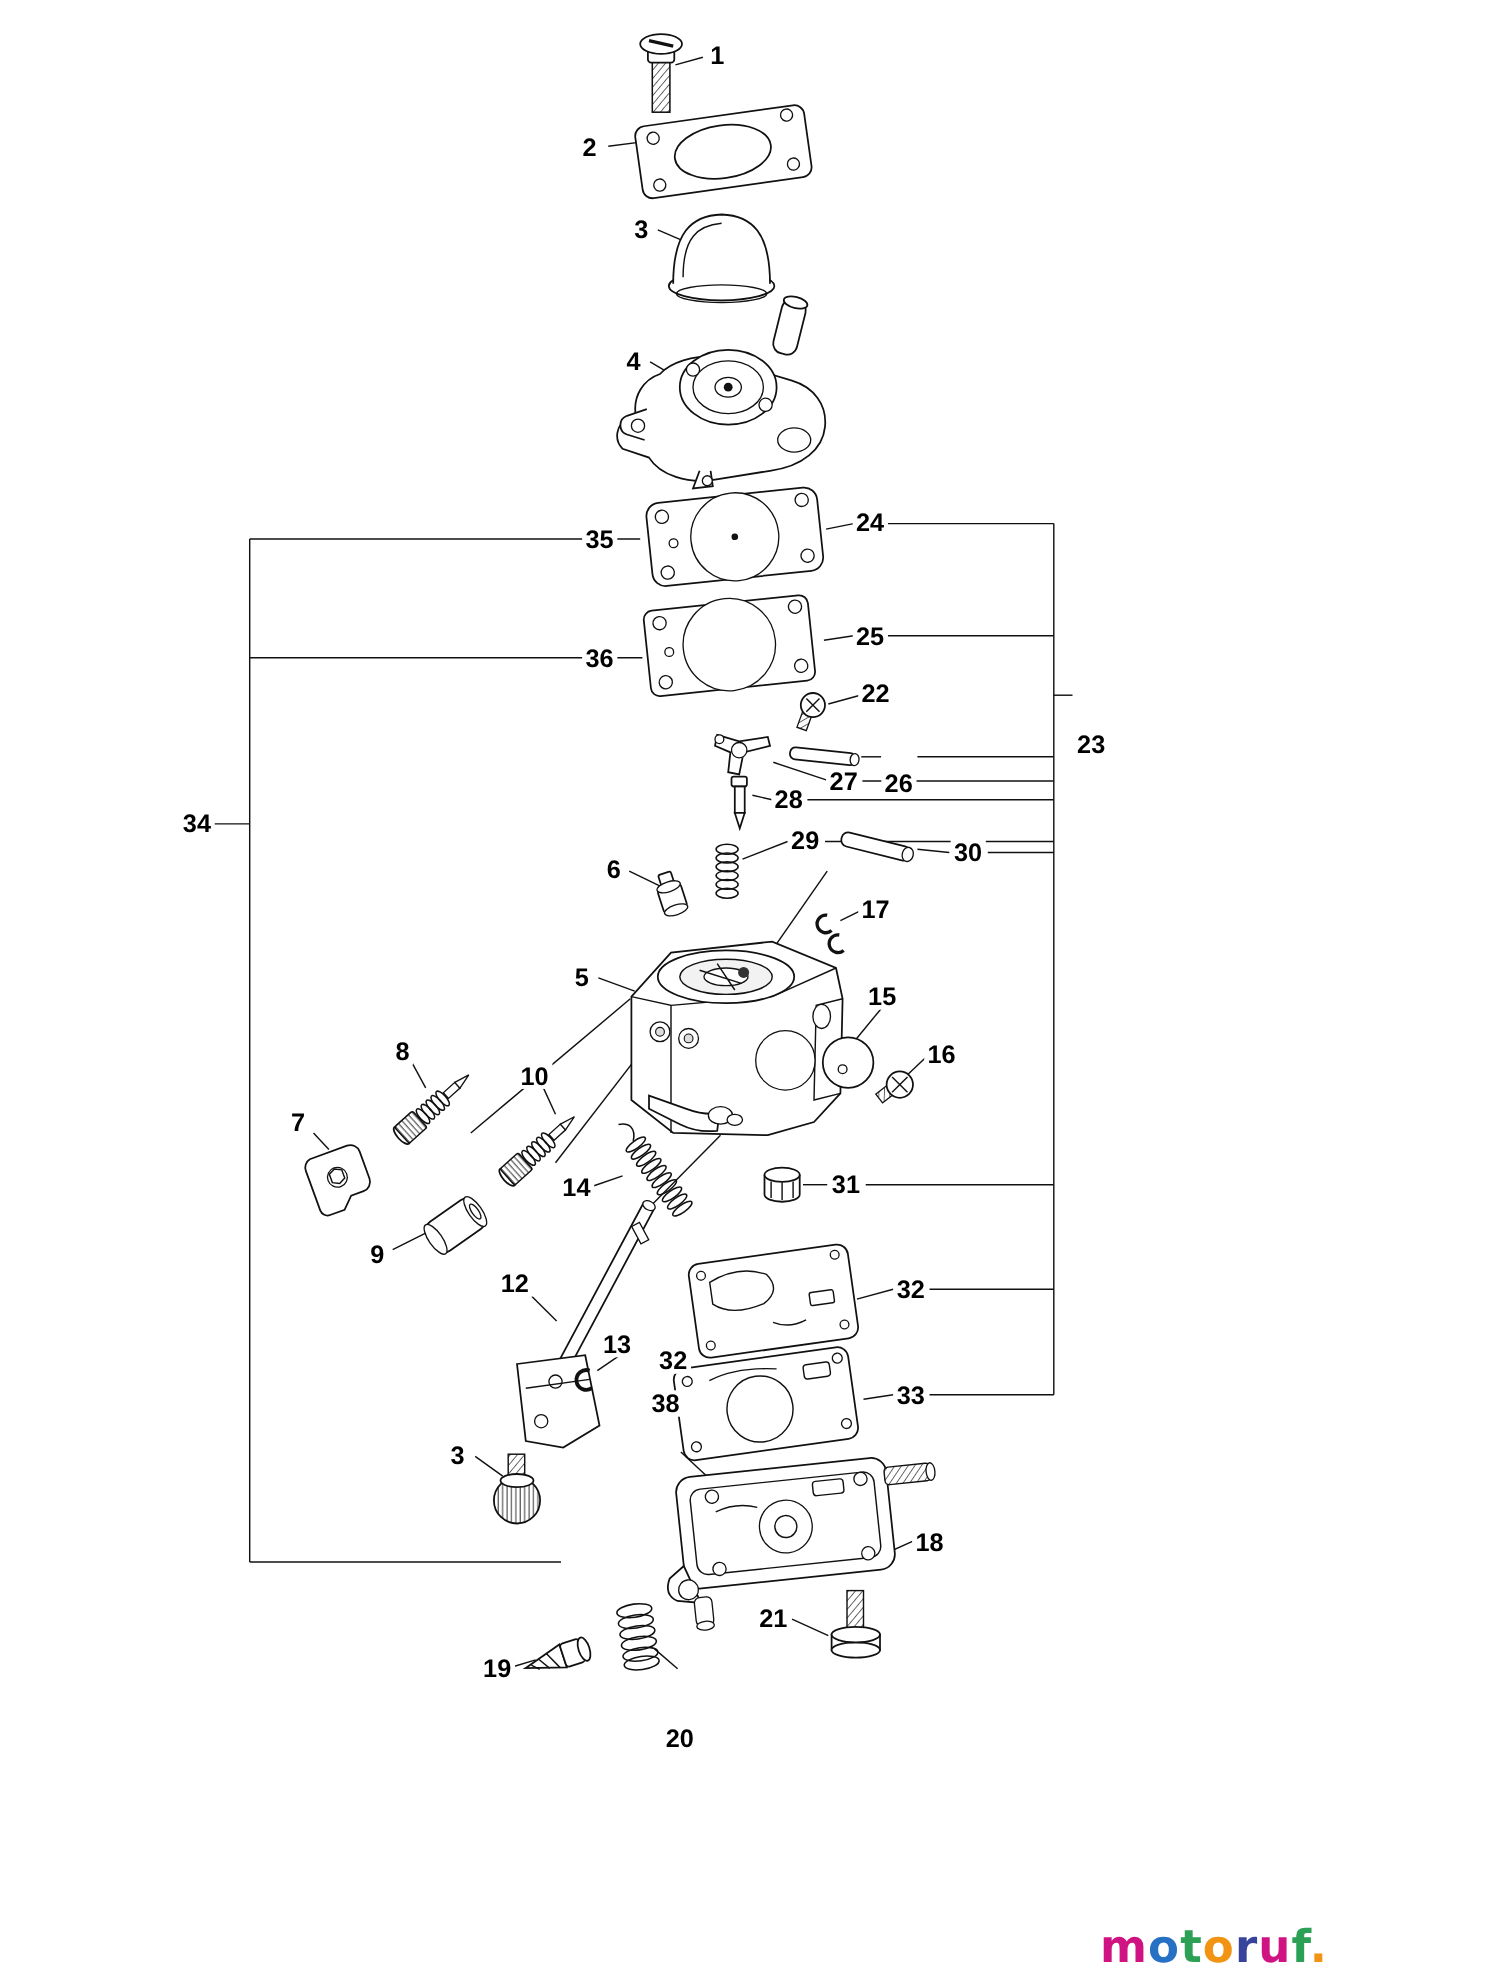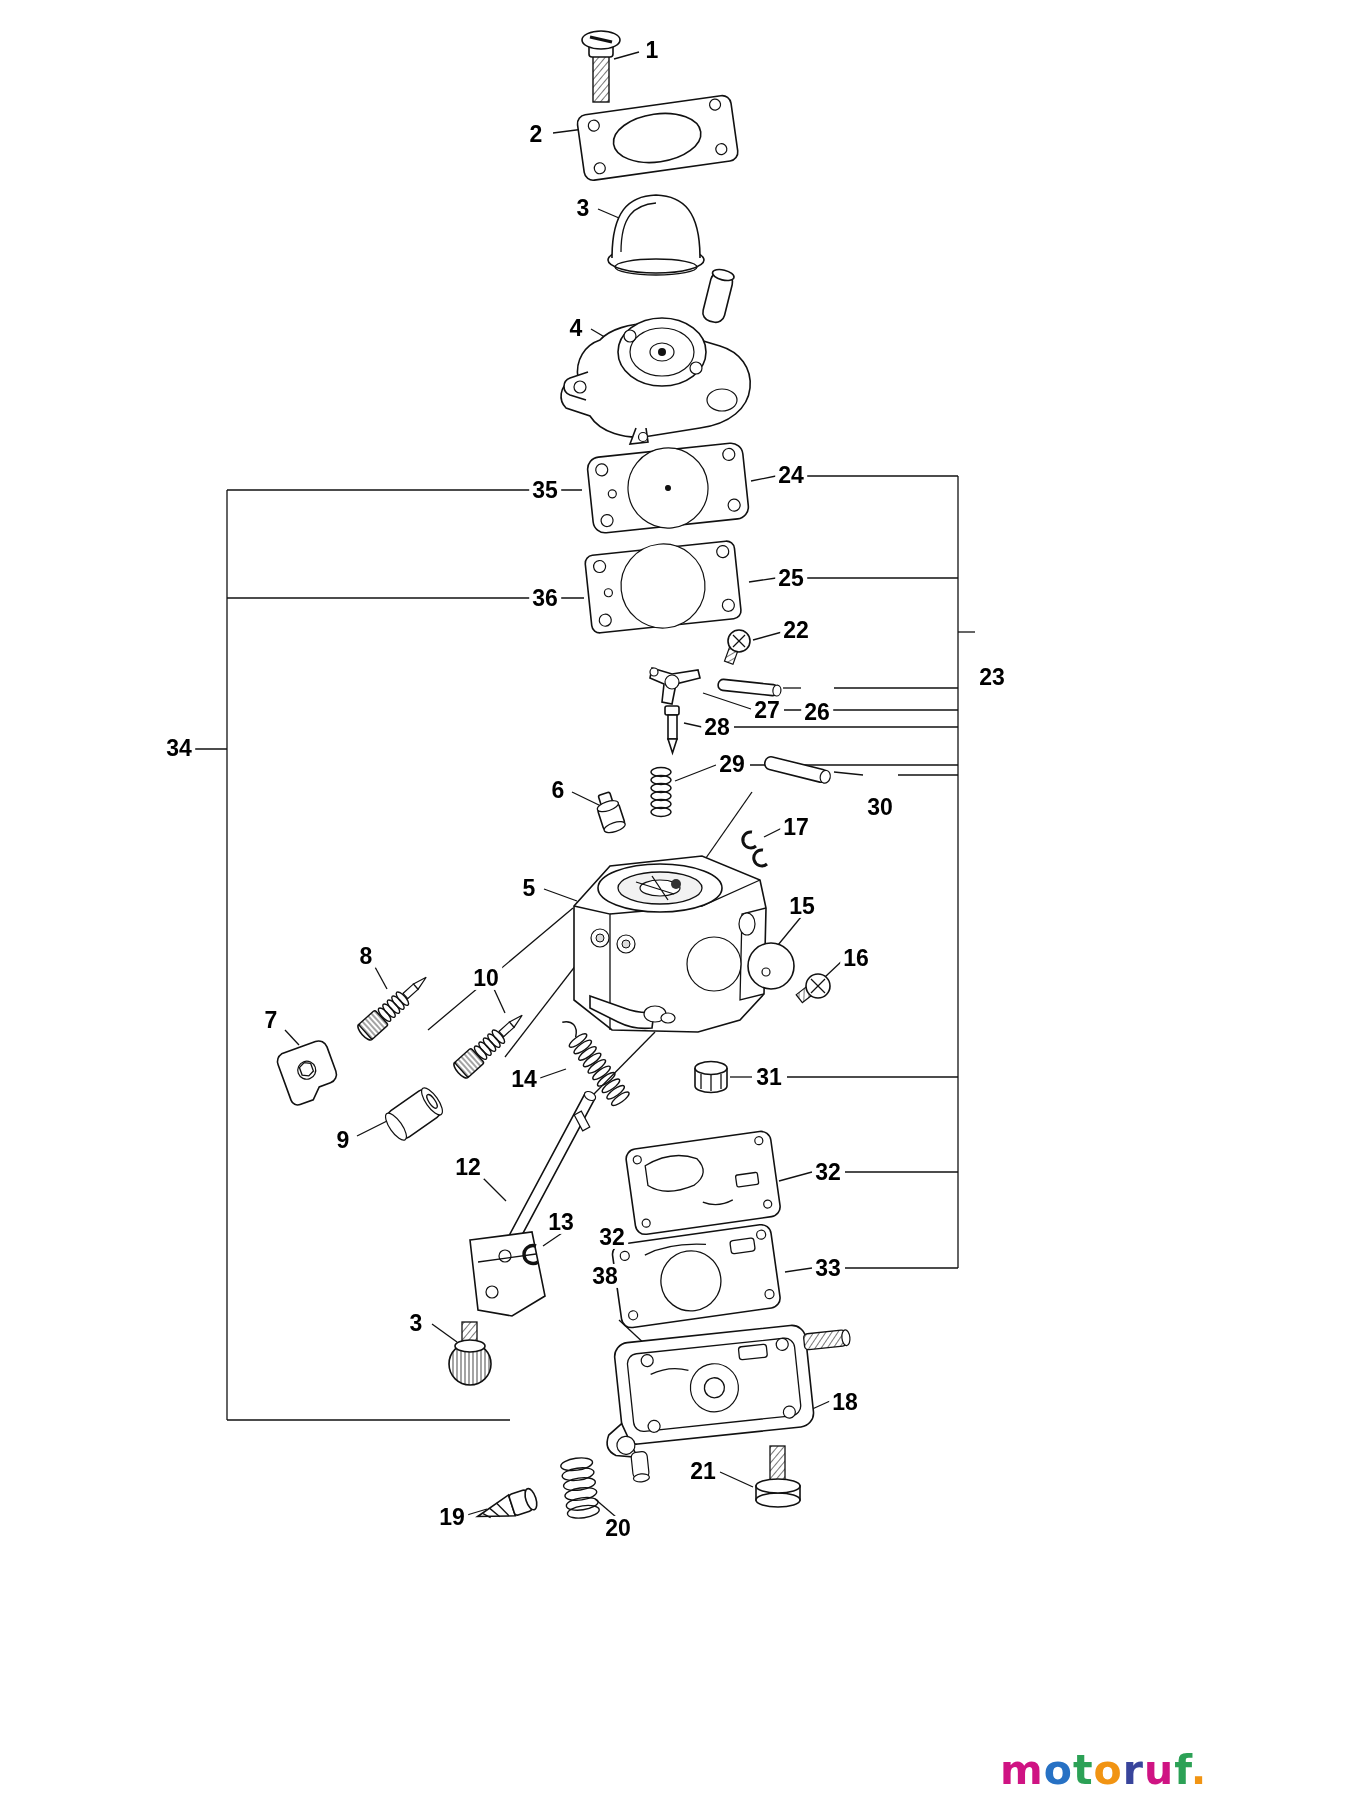--- a/index.html
+++ b/index.html
@@ -400,31 +400,31 @@
       <div class="callout" style="left: 486px; top: 978px;">10</div>
       <div class="callout" style="left: 416px; top: 1323px;">3</div>
       <div class="callout" style="left: 468px; top: 1167px;">12</div>
       <div class="callout" style="left: 561px; top: 1222px;">13</div>
       <div class="callout" style="left: 524px; top: 1079px;">14</div>
       <div class="callout" style="left: 802px; top: 906px;">15</div>
       <div class="callout" style="left: 856px; top: 958px;">16</div>
       <div class="callout" style="left: 796px; top: 827px;">17</div>
       <div class="callout" style="left: 845px; top: 1402px;">18</div>
       <div class="callout" style="left: 452px; top: 1517px;">19</div>
-      <div class="callout" style="left: 618px; top: 1528px;">20</div>
+      <div class="callout" style="left: 618px; top: 1580px;">20</div>
       <div class="callout" style="left: 703px; top: 1471px;">21</div>
       <div class="callout" style="left: 796px; top: 630px;">22</div>
       <div class="callout" style="left: 992px; top: 632px; margin-top: 45px;">23</div>
       <div class="callout" style="left: 791px; top: 475px;">24</div>
       <div class="callout" style="left: 791px; top: 578px;">25</div>
       <div class="callout" style="left: 817px; top: 688px; margin-top: 24px;">26</div>
       <div class="callout" style="left: 767px; top: 710px;">27</div>
       <div class="callout" style="left: 717px; top: 727px;">28</div>
       <div class="callout" style="left: 732px; top: 764px;">29</div>
-      <div class="callout" style="left: 880px; top: 775px; margin-top: 32px;">30</div>
+      <div class="callout" style="left: 880px; top: 775px;">30</div>
       <div class="callout" style="left: 769px; top: 1077px;">31</div>
       <div class="callout" style="left: 828px; top: 1172px;">32</div>
       <div class="callout" style="left: 828px; top: 1268px;">33</div>
       <div class="callout" style="left: 179px; top: 748px;">34</div>
       <div class="callout" style="left: 545px; top: 490px;">35</div>
       <div class="callout" style="left: 545px; top: 598px;">36</div>
       <div class="callout" style="left: 612px; top: 1237px;">32</div>
       <div class="callout" style="left: 605px; top: 1276px;">38</div>
     </div>
 

